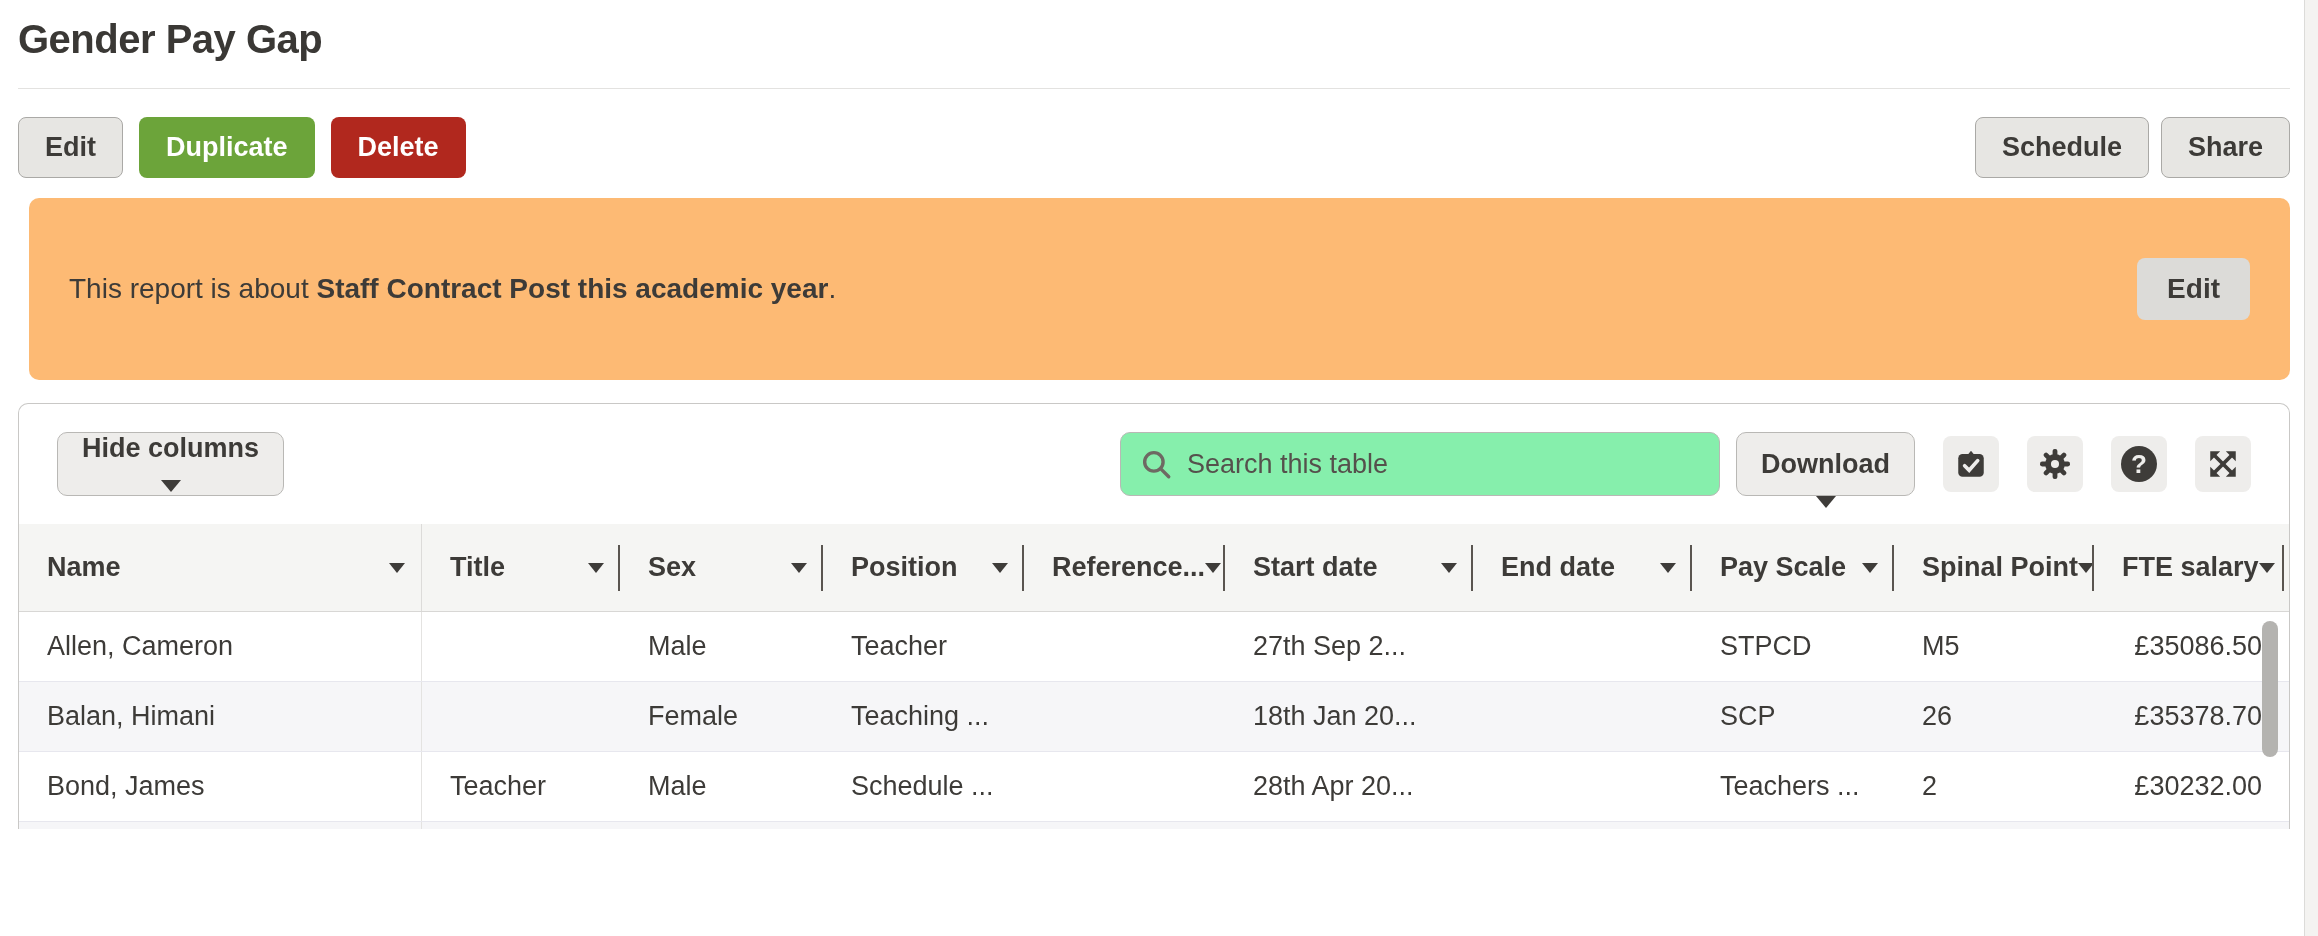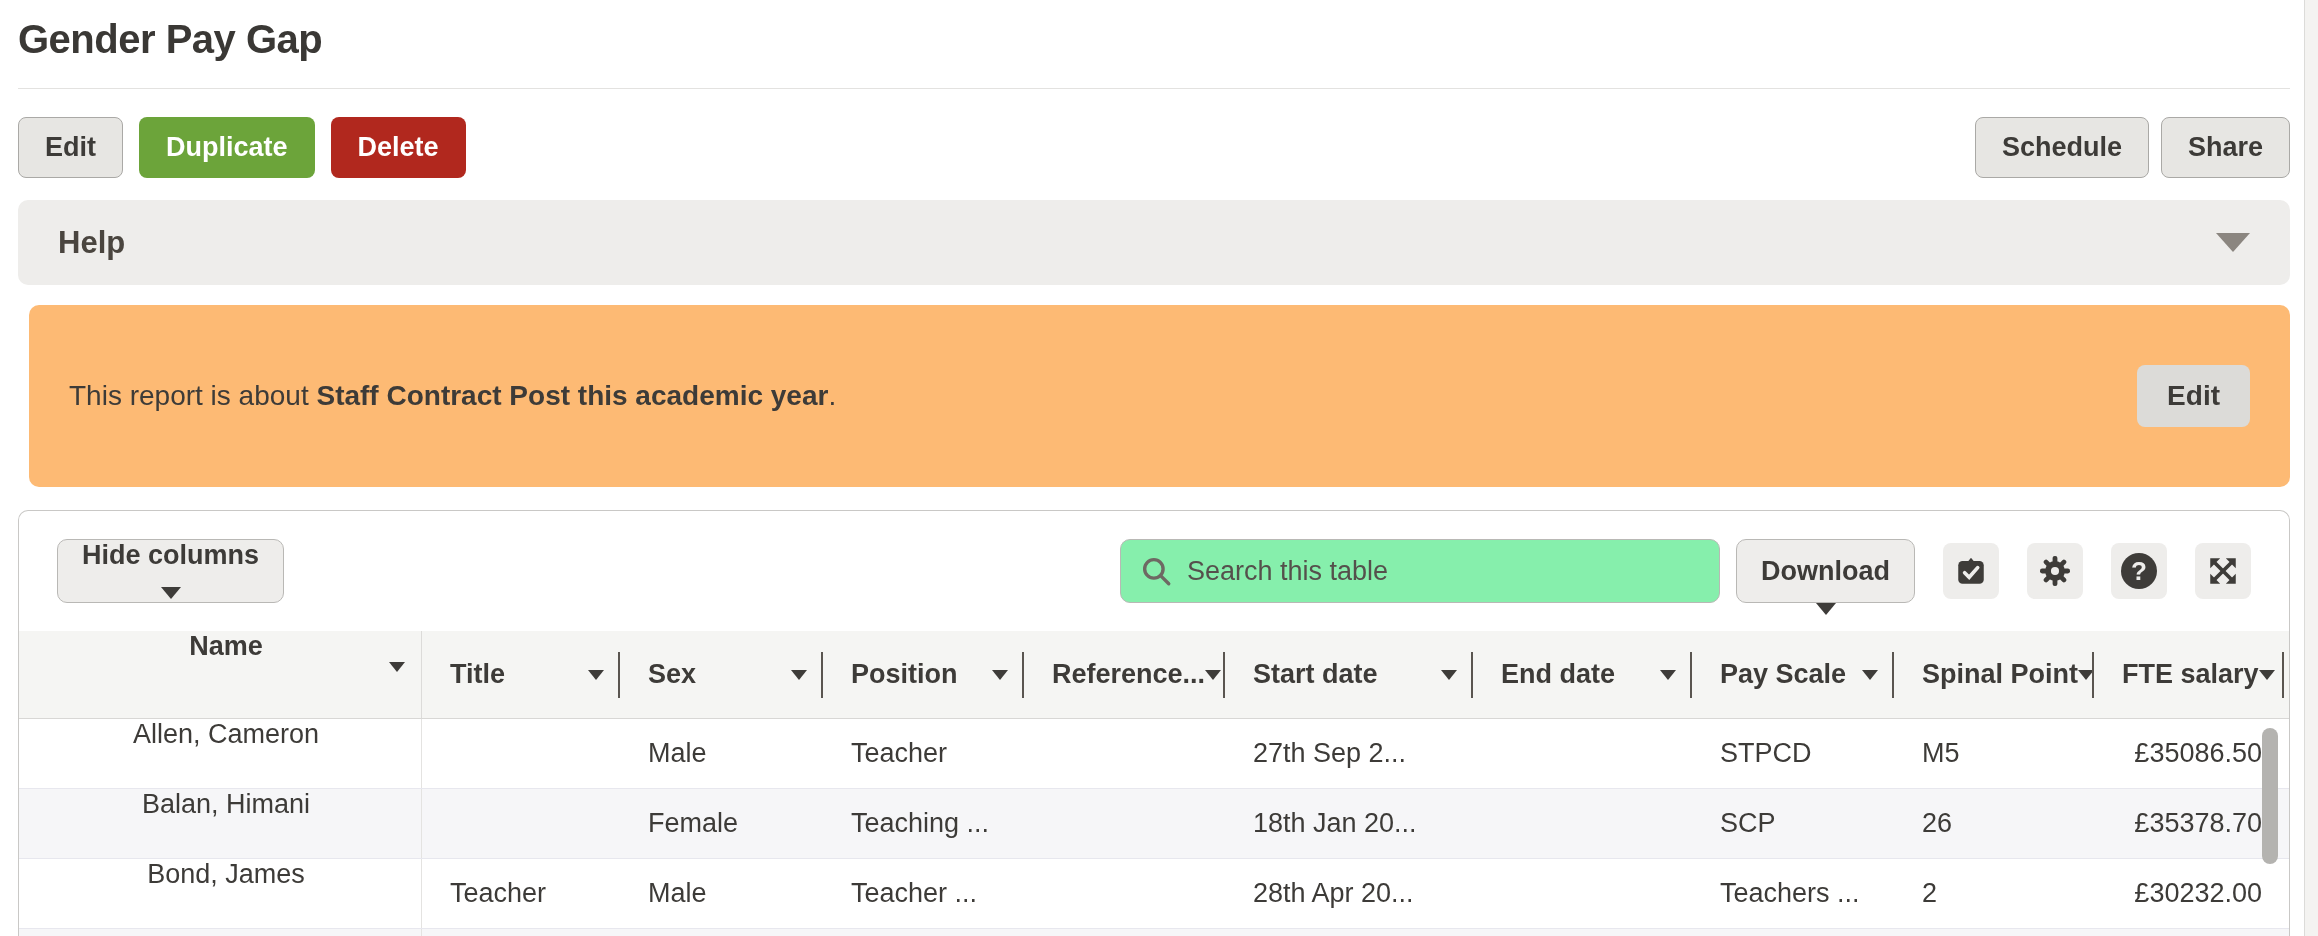--- a/index.html
+++ b/index.html
@@ -102,21 +102,21 @@
   .tr.stripe { background:#f6f6f8; }
   .tr.partial { height:18px; border-bottom:none; }
   .td {
     display:flex; align-items:center; padding:0 16px 0 28px;
     font-size:27px; white-space:nowrap; overflow:hidden;
   }
   .td.frozen { border-right:1px solid #e4e3e1; }
   .td.num { justify-content:flex-end; padding-right:22px; }
 
   
-  .c0{width:403px;flex-direction:column;} .c1{width:198px;} .c2{width:203px;} .c3{width:201px;} .c4{width:201px;}
+  .c0{width:403px;} .c1{width:198px;} .c2{width:203px;} .c3{width:201px;} .c4{width:201px;}
   .c5{width:248px;} .c6{width:219px;} .c7{width:202px;} .c8{width:200px;} .c9{width:190px;}
 
   
   .table-scroll-thumb {
     position:absolute; right:11px; top:217px; width:16px; height:136px;
     background:#b4b3b0; border-radius:8px;
   }
 
   
   .page-scrollbar {
@@ -135,24 +135,20 @@
   <div class="actions-row">
     <button class="btn btn-gray">Edit</button>
     <button class="btn btn-green">Duplicate</button>
     <button class="btn btn-red">Delete</button>
     <div class="actions-right">
       <button class="btn btn-gray">Schedule</button>
       <button class="btn btn-gray">Share</button>
     </div>
   </div>
 
-  <div class="help-bar">
-    <span class="help-title">Help</span>
-    <span class="chevron-down"></span>
-  </div>
 
   <div class="info-panel">
     <div class="info-text">
       <div><span>This report is about </span><b>Staff Contract Post this academic year</b><span>.</span></div>
     </div>
     <button class="info-edit">Edit</button>
   </div>
 
   <div class="table-card">
 
@@ -288,21 +284,21 @@
       <div class="td c6"></div>
       <div class="td c7">SCP</div>
       <div class="td c8">26</div>
       <div class="td c9 num">£35378.70</div>
     </div>
 
     <div class="tr">
       <div class="td c0 frozen">Bond, James</div>
       <div class="td c1">Teacher</div>
       <div class="td c2">Male</div>
-      <div class="td c3">Teacher ...</div>
+      <div class="td c3">Schedule ...</div>
       <div class="td c4"></div>
       <div class="td c5">28th Apr 20...</div>
       <div class="td c6"></div>
       <div class="td c7">Teachers ...</div>
       <div class="td c8">2</div>
       <div class="td c9 num">£30232.00</div>
     </div>
 
     <div class="tr stripe partial">
       <div class="td c0 frozen"></div>

